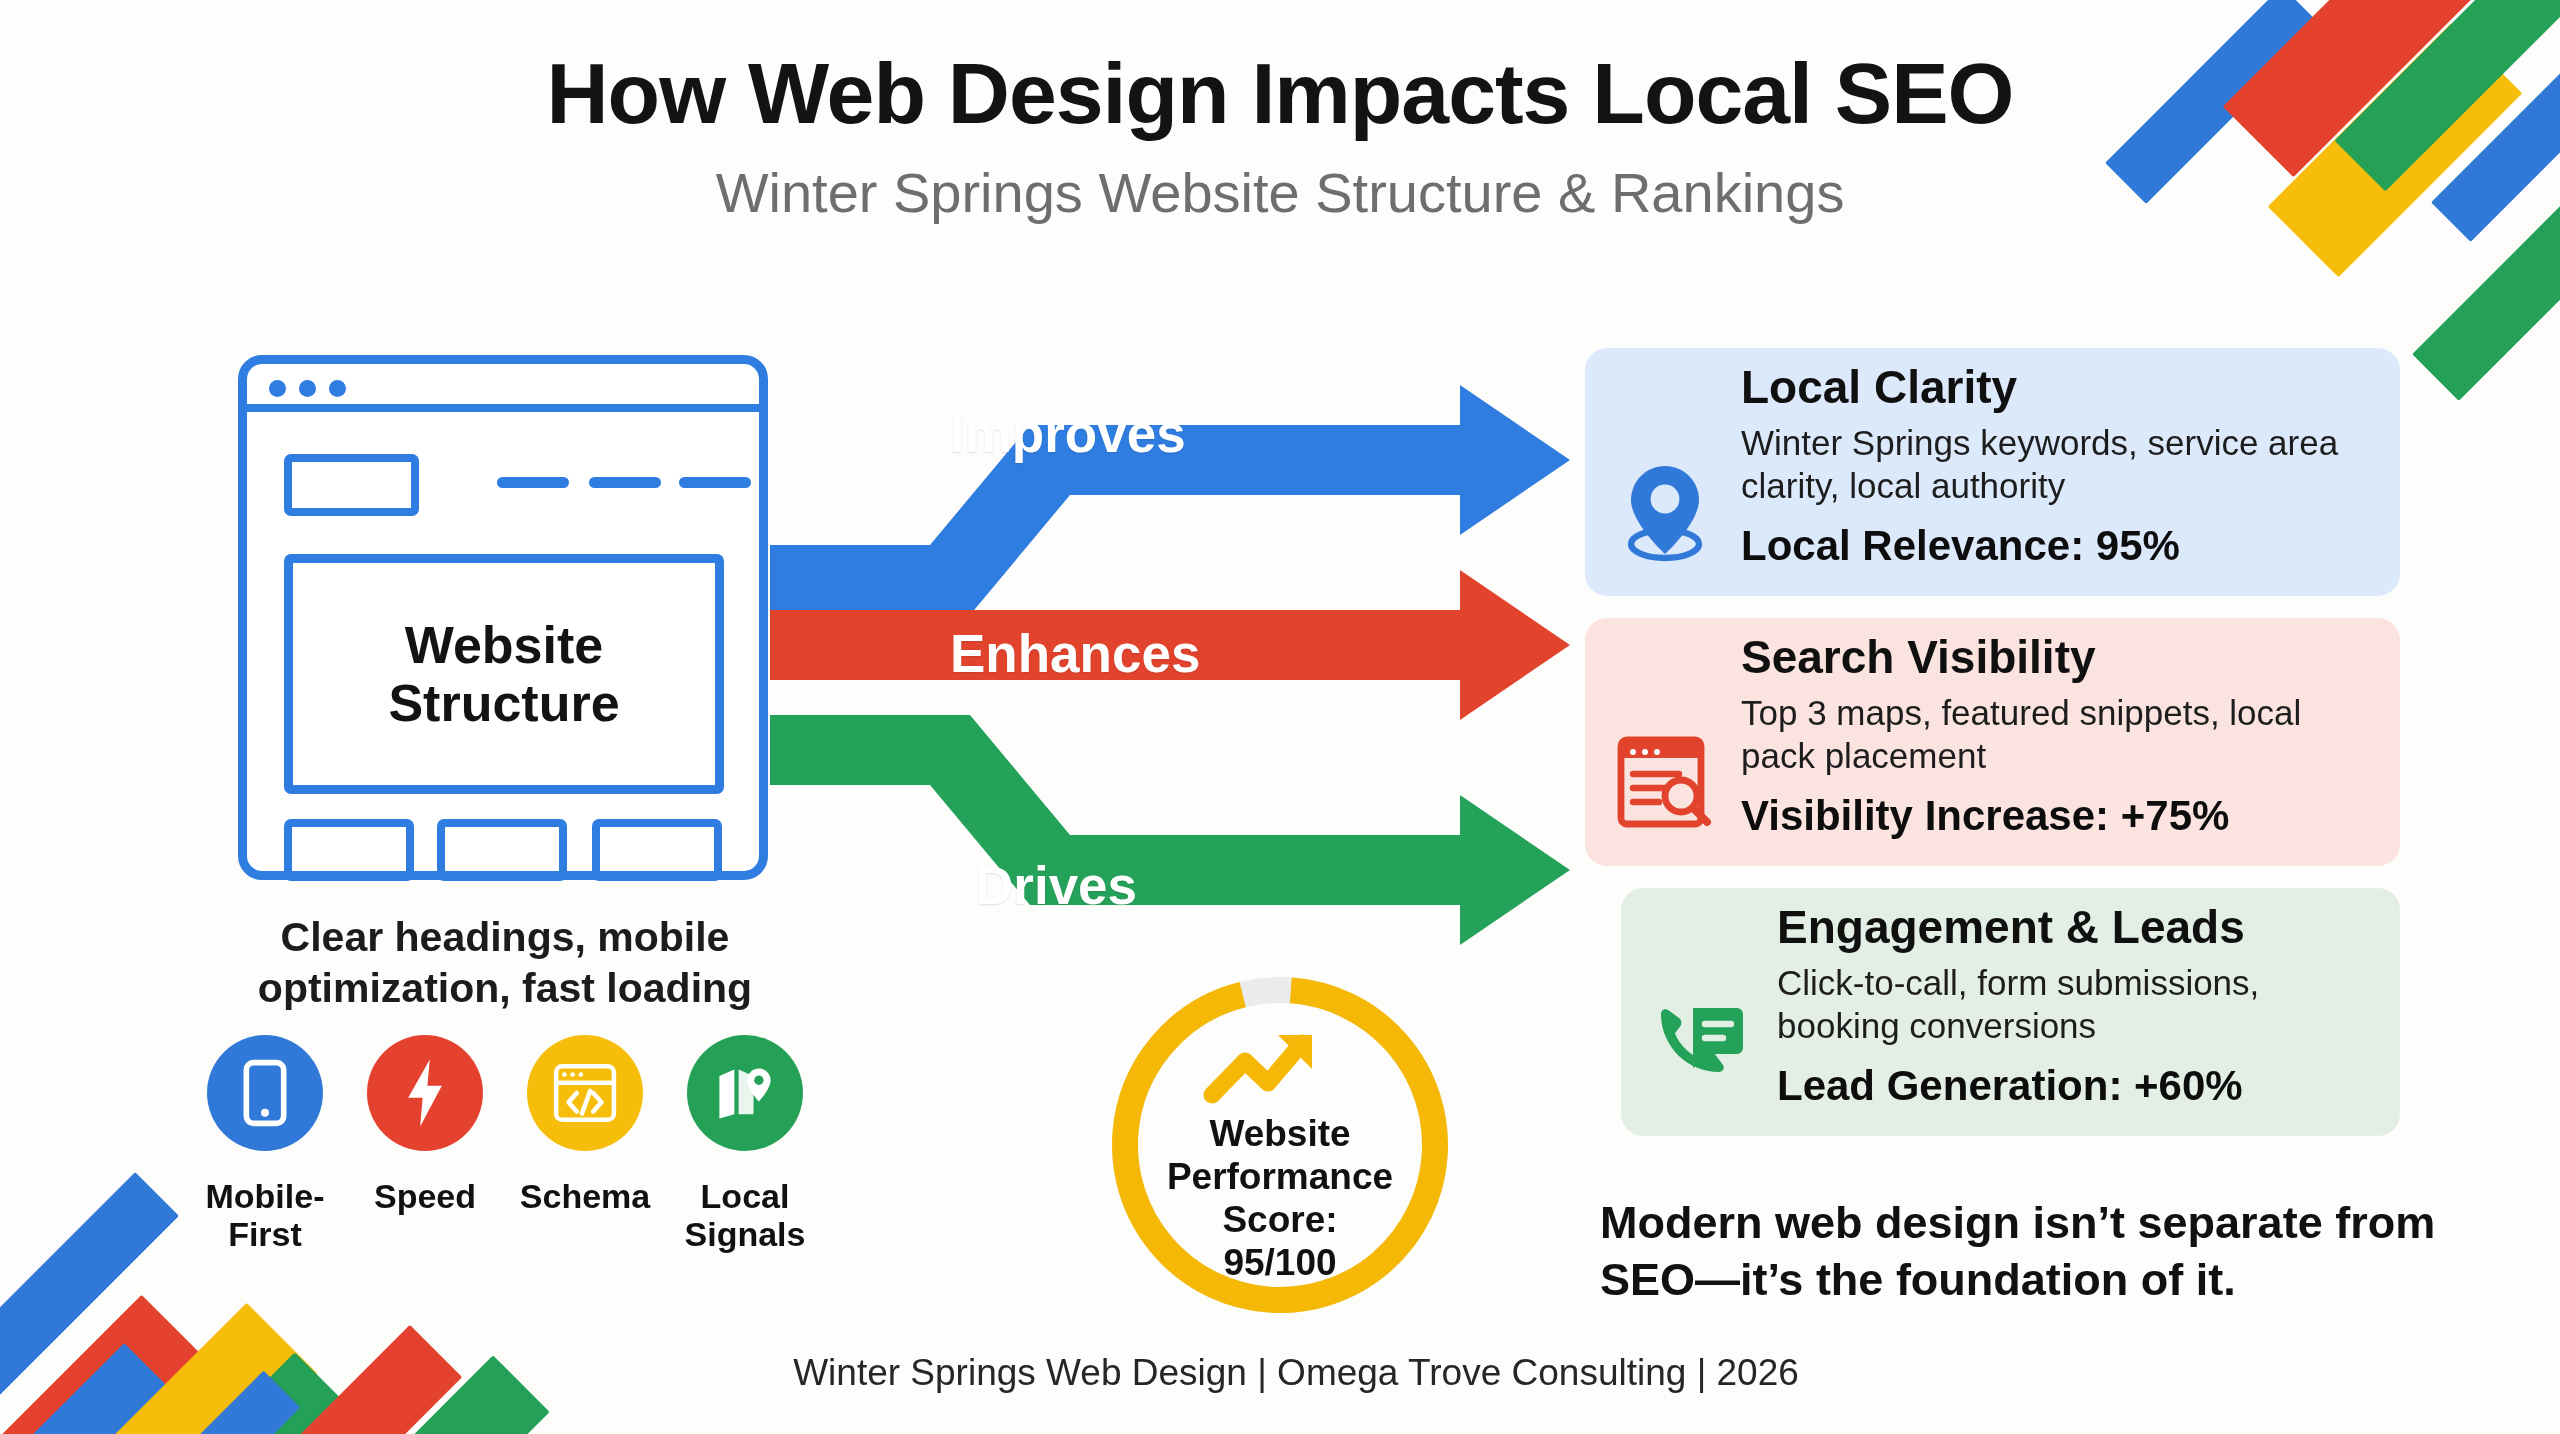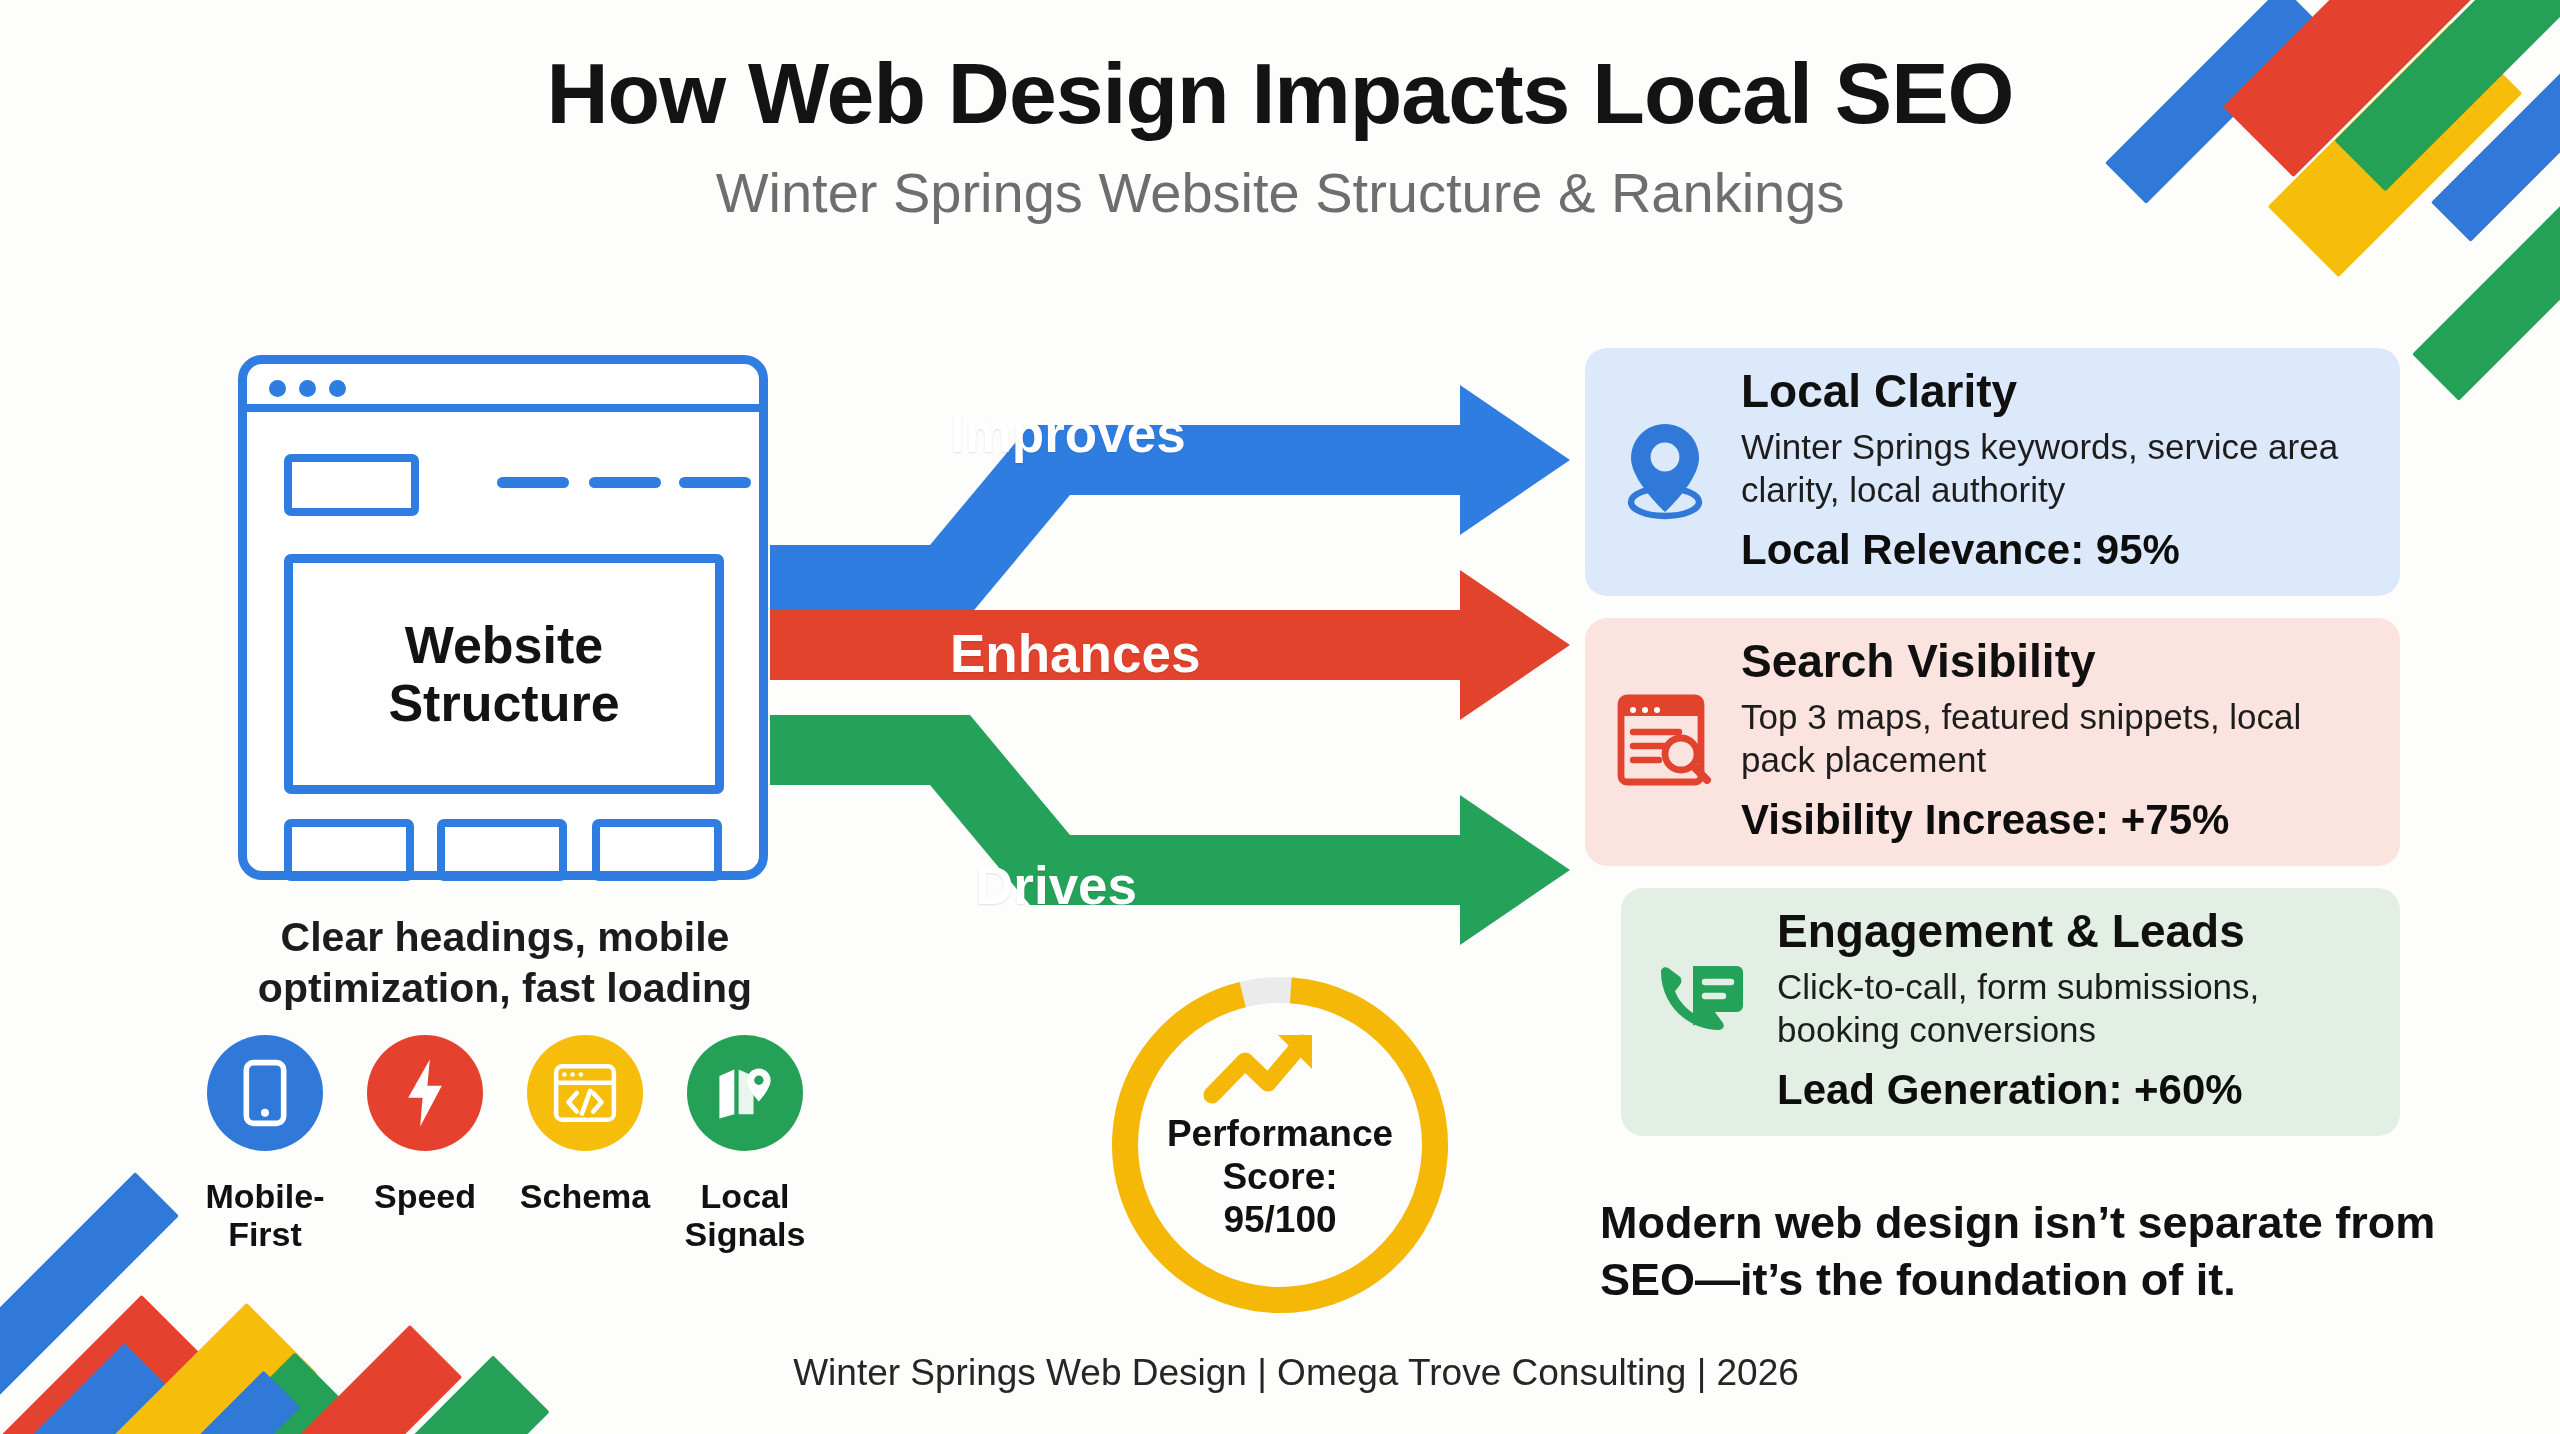--- a/index.html
+++ b/index.html
@@ -74,21 +74,21 @@
   .arrows{position:absolute;left:770px;top:355px;width:810px;height:620px;}
   .arrow-label{
     position:absolute;font-size:53px;font-weight:bold;color:#ffffff;
     white-space:nowrap;text-shadow:0 1px 2px rgba(0,0,0,.12);
   }
 
   
   .cards{position:absolute;left:1585px;top:348px;width:815px;}
   .card{
     border-radius:22px;padding:22px 30px 26px 30px;box-sizing:border-box;
-    display:flex;gap:22px;align-items:center;margin-bottom:22px;height:248px;
+    display:flex;gap:22px;align-items:flex-end;margin-bottom:22px;height:248px;
   }
   .card-icon{flex:0 0 104px;padding-top:8px;}
   .card-body{flex:1;}
   .card-title{font-size:46px;font-weight:bold;color:#101010;line-height:1.1;margin-bottom:8px;}
   .card-desc{font-size:35px;color:#1d1d1d;line-height:1.25;}
   .card-metric{font-size:42px;font-weight:bold;color:#0d0d0d;margin-top:14px;}
 
   .closing{
     position:absolute;left:1600px;top:1195px;width:840px;
     font-size:45px;font-weight:bold;color:#111;line-height:1.26;
@@ -282,20 +282,21 @@
   <div class="closing">Modern web design isn’t separate from SEO—it’s the foundation of it.</div>
 
   <div class="gauge">
     <svg width="360" height="360" viewBox="0 0 360 360" aria-hidden="true">
       <circle cx="180" cy="180" r="155" fill="none" stroke="#ebebeb" stroke-width="26"></circle>
       <circle cx="180" cy="180" r="155" fill="none" stroke="#f5b807" stroke-width="26" stroke-dasharray="925 49" stroke-dashoffset="0" transform="rotate(-86 180 180)" stroke-linecap="butt"></circle>
       <path d="M112 130 L145 96 L168 118 L202 78" fill="none" stroke="#f5b807" stroke-width="17" stroke-linecap="round" stroke-linejoin="round"></path>
       <path d="M178 70 L212 70 L212 104 Z" fill="#f5b807"></path>
     </svg>
     <div class="gauge-text">
+      <div>Website</div>
       <div>Performance</div>
       <div>Score:</div>
       <div>95/100</div>
     </div>
   </div>
 
   <div class="footer">Winter Springs Web Design | Omega Trove Consulting | 2026</div>
 
 </div>
 

